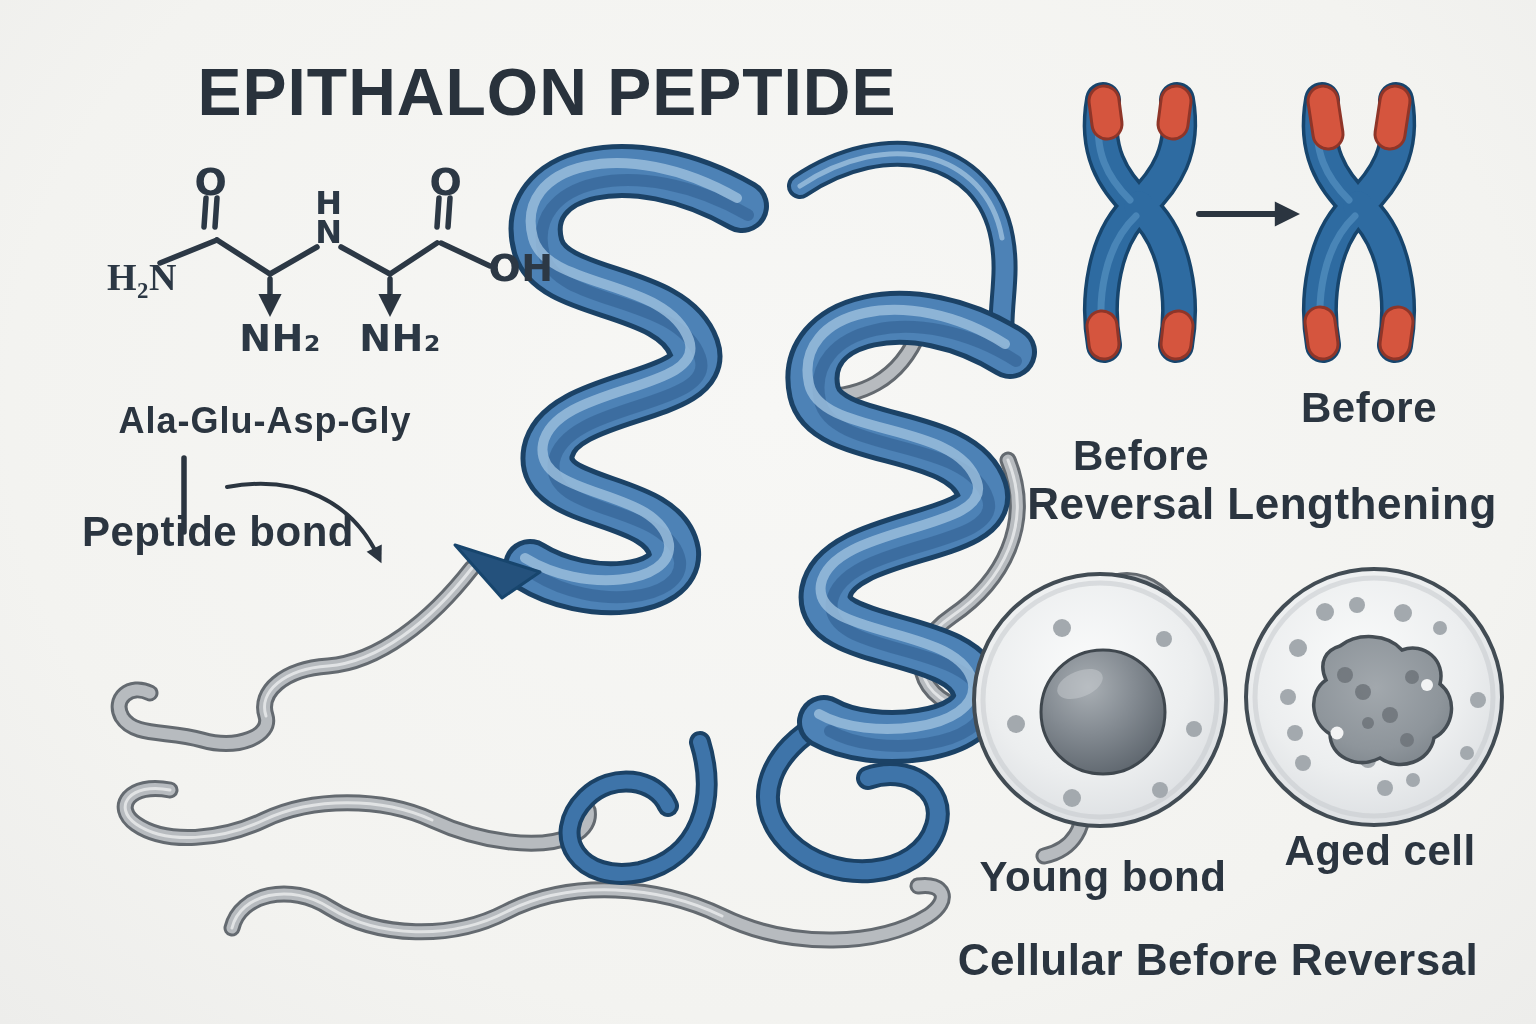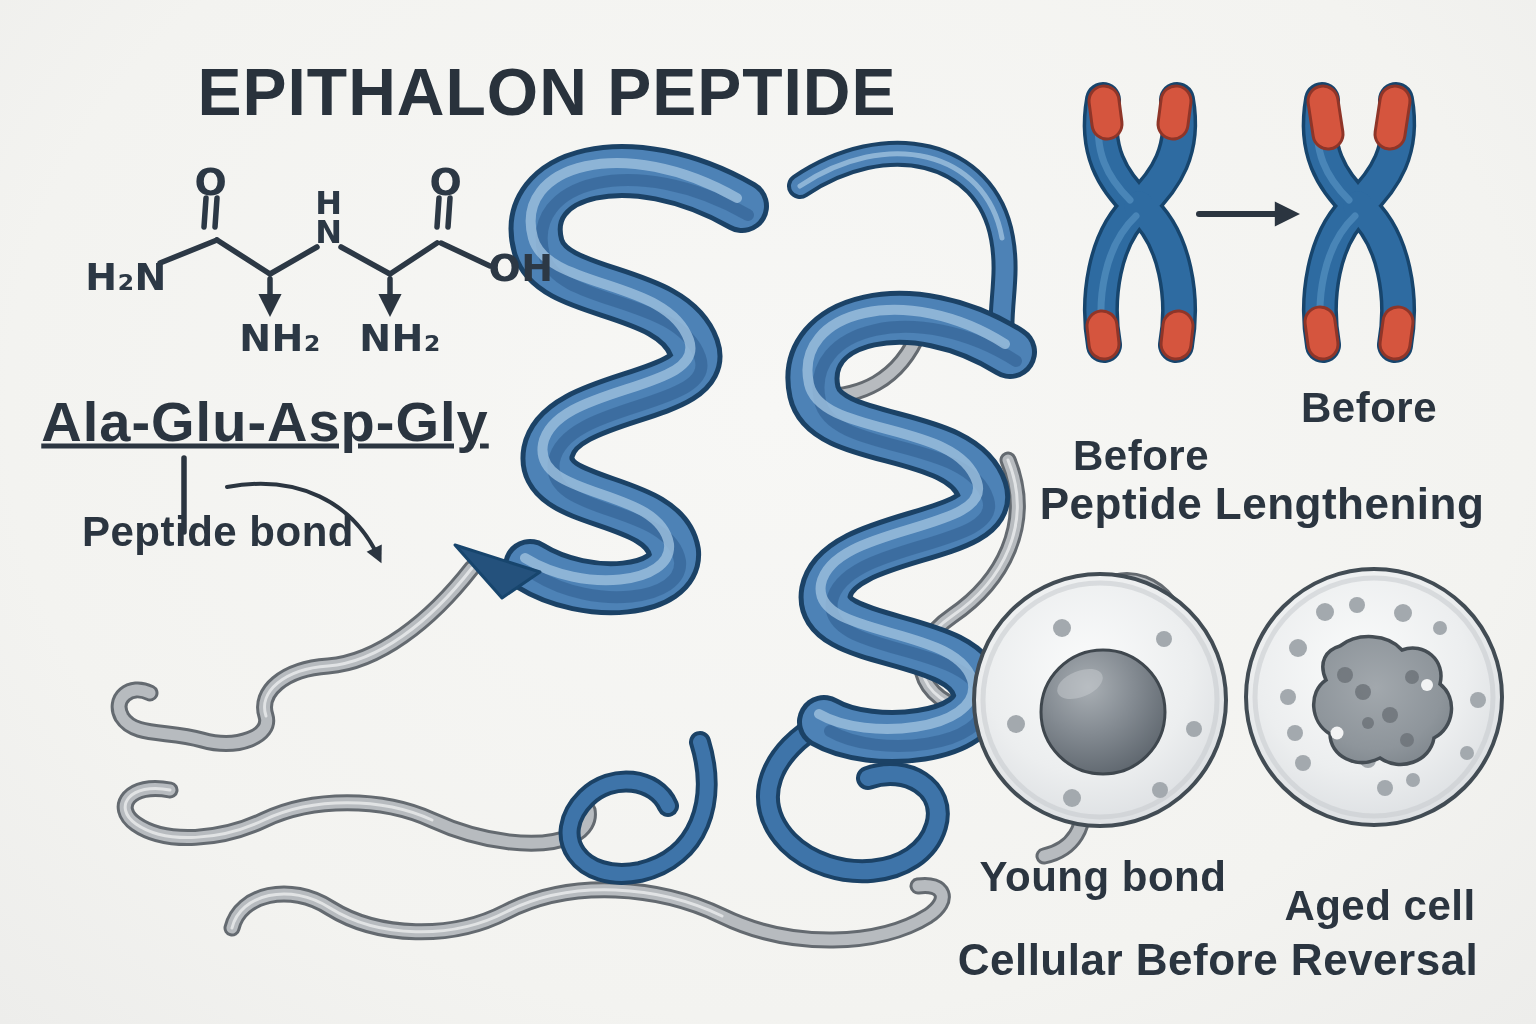--- a/index.html
+++ b/index.html
@@ -11,21 +11,21 @@
   .art{position:absolute;left:0;top:0;z-index:1;}
   .label{
     position:absolute;transform:translate(-50%,-50%);
     color:#2b3540;font-weight:600;white-space:nowrap;z-index:2;
     letter-spacing:0.5px;
   }
   .title{font-size:66px;font-weight:700;letter-spacing:1px;color:#29323c;}
   .chem{font-family:"DejaVu Sans",sans-serif;font-weight:600;color:#2c3845;}
   .chem-lg{font-size:38px;}
   .chem-sm{font-size:32px;}
-  .seq{font-size:56px;font-weight:700;letter-spacing:1px;text-decoration:underline;}
+  .seq{font-size:36px;font-weight:700;letter-spacing:1px;}
   .caption{font-size:44px;}
   .sublabel{font-size:42px;}
 </style>
 </head>
 <body>
 
 <div class="canvas">
 
   <svg class="art" width="1536" height="1024" viewBox="0 0 1536 1024">
     <defs>
@@ -234,33 +234,33 @@
         <circle cx="1412" cy="677" r="7"></circle>
           <circle cx="1368" cy="723" r="6"></circle>
       </g>
       <circle cx="1337" cy="733" r="6.5" fill="#f2f3f4"></circle>
       <circle cx="1427" cy="685" r="6" fill="#f2f3f4"></circle>
     </g>
   </svg>
 
   <div class="label title" style="left:547px;top:92px;">EPITHALON PEPTIDE</div>
 
-  <div class="label chem chem-lg" style="left:126px;top:277px;">H₂N</div>
+  <div class="label chem chem-lg" style="left:142px;top:277px;font-family:Liberation Serif, serif;">H₂N</div>
   <div class="label chem chem-lg" style="left:211px;top:182px;">O</div>
   <div class="label chem chem-sm" style="left:329px;top:203px;">H</div>
   <div class="label chem chem-sm" style="left:329px;top:232px;">N</div>
   <div class="label chem chem-lg" style="left:446px;top:182px;">O</div>
   <div class="label chem chem-lg" style="left:521px;top:268px;">OH</div>
   <div class="label chem chem-lg" style="left:280px;top:338px;">NH₂</div>
   <div class="label chem chem-lg" style="left:400px;top:338px;">NH₂</div>
 
   <div class="label seq" style="left:265px;top:421px;">Ala-Glu-Asp-Gly</div>
   <div class="label sublabel" style="left:218px;top:532px;">Peptide bond</div>
 
   <div class="label sublabel" style="left:1141px;top:408px;margin-top:48px;">Before</div>
   <div class="label sublabel" style="left:1369px;top:408px;">Before</div>
-  <div class="label caption" style="left:1262px;top:504px;">Peptide Lengthening</div>
+  <div class="label caption" style="left:1262px;top:504px;">Reversal Lengthening</div>
 
   <div class="label sublabel" style="left:1103px;top:877px;">Young bond</div>
-  <div class="label sublabel" style="left:1380px;top:906px;">Aged cell</div>
+  <div class="label sublabel" style="left:1380px;top:851px;">Aged cell</div>
   <div class="label caption" style="left:1218px;top:960px;">Cellular Before Reversal</div>
 
 </div>
 
 </body></html>

